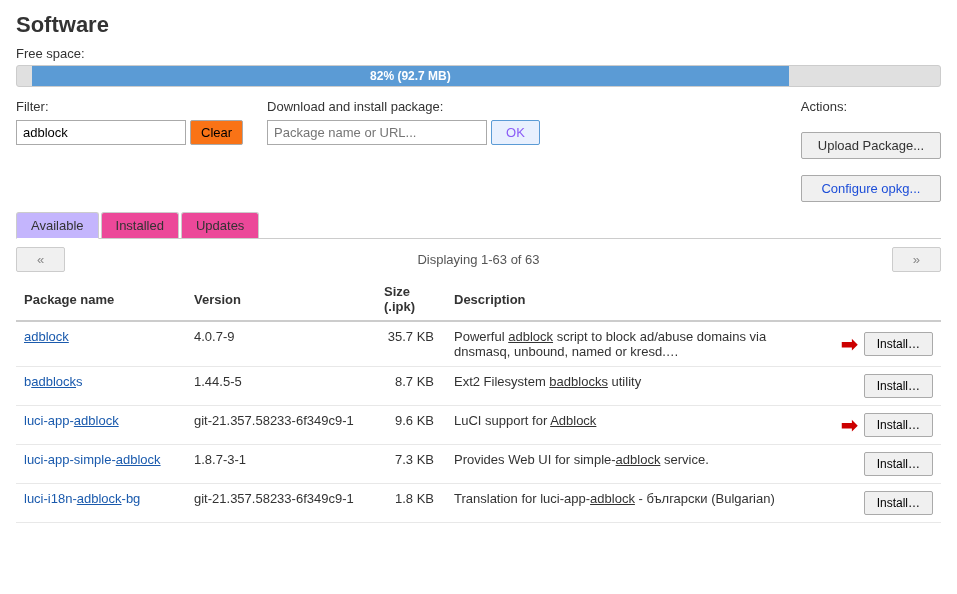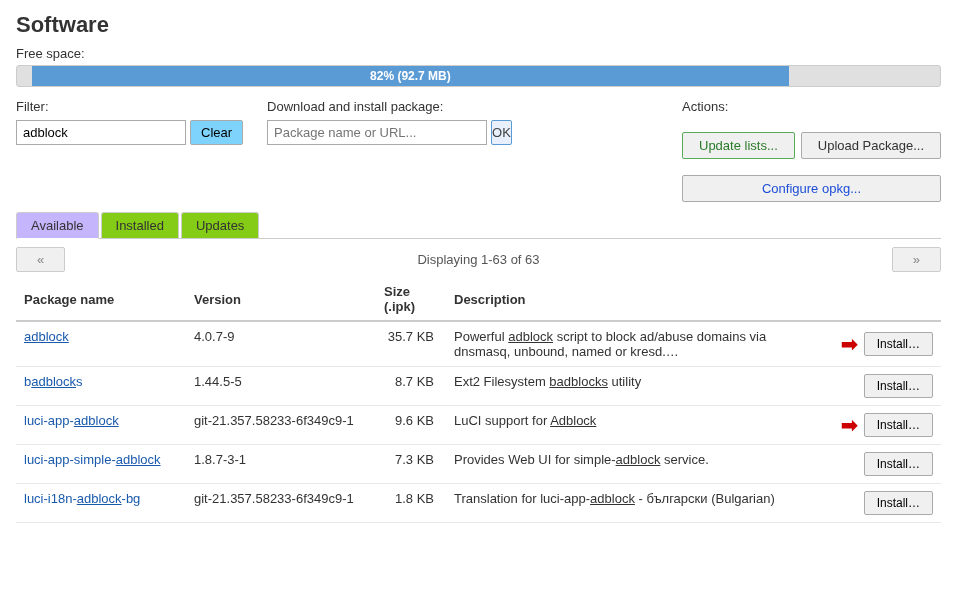--- a/index.html
+++ b/index.html
@@ -16,44 +16,44 @@
     }
 
     .controls-row { display: flex; align-items: flex-start; gap: 24px; margin-bottom: 10px; }
     .filter-section, .download-section { display: flex; flex-direction: column; gap: 4px; }
     .filter-section label, .download-section label { font-size: 13px; margin-bottom: 2px; }
     .filter-input-row { display: flex; gap: 4px; align-items: center; }
     .filter-input {
       border: 1px solid #aaa; padding: 4px 6px; font-size: 13px; width: 170px; outline: none;
     }
     .btn-clear {
-      padding: 4px 10px; font-size: 13px; background: #7dd3fc; border: 1px solid #aaa; cursor: pointer; border-radius: 2px;
+      padding: 4px 10px; font-size: 13px; background: #f97316; border: 1px solid #aaa; cursor: pointer; border-radius: 2px;
     }
     .download-input-row { display: flex; gap: 4px; align-items: center; }
     .download-input {
       border: 1px solid #aaa; padding: 4px 6px; font-size: 13px; width: 220px; color: #999; outline: none;
     }
     .btn-ok {
-      padding: 4px 0; font-size: 13px; background: #e8f0fe; border: 1px solid #5b9bd5; color: #404040; cursor: pointer; border-radius: 2px;
+      padding: 4px 14px; font-size: 13px; background: #e8f0fe; border: 1px solid #5b9bd5; color: #8b5cf6; cursor: pointer; border-radius: 2px;
     }
 
     .actions-section { display: flex; flex-direction: column; gap: 16px; margin-left: auto; }
     .actions-section label { font-size: 13px; margin-bottom: 2px; }
     .actions-row { display: flex; gap: 6px; }
     .btn-action {
       padding: 5px 16px; font-size: 13px; background: #f0f0f0; border: 1px solid #aaa; cursor: pointer; border-radius: 2px; color: #333;
     }
     .btn-action.green { border-color: #5aaa5a; color: #2a7a2a; }
     .btn-configure {
       padding: 5px 0; font-size: 13px; background: #f0f0f0; border: 1px solid #aaa; cursor: pointer; border-radius: 2px; width: 100%; color: #1d4ed8;
     }
 
     .tabs-row { display: flex; gap: 2px; margin-bottom: 0; border-bottom: 1px solid #ccc; }
     .tab {
-      padding: 5px 14px; font-size: 13px; border: 1px solid #ccc; border-bottom: none; background: #84cc16; cursor: pointer; border-radius: 3px 3px 0 0;
+      padding: 5px 14px; font-size: 13px; border: 1px solid #ccc; border-bottom: none; background: #ec4899; cursor: pointer; border-radius: 3px 3px 0 0;
     }
     .tab.active { background: #c4b5fd; border-bottom: 1px solid #fff; margin-bottom: -1px; }
 
     .pagination-row { display: flex; align-items: center; justify-content: space-between; margin: 8px 0 6px 0; }
     .btn-page {
       padding: 4px 20px; font-size: 13px; background: #f0f0f0; border: 1px solid #ccc; cursor: pointer; border-radius: 2px; color: #888;
     }
     .page-info { font-size: 13px; color: #555; }
 
     table { width: 100%; border-collapse: collapse; font-size: 13px; }
@@ -97,21 +97,20 @@
     <label>Download and install package:</label>
     <div class="download-input-row">
       <input class="download-input" type="text" placeholder="Package name or URL..." style="">
       <button class="btn-ok">OK</button>
     </div>
   </div>
 
   <div class="actions-section">
     <label>Actions:</label>
     <div class="actions-row">
-      <button class="btn-action green">Update lists...</button>
       <button class="btn-action">Upload Package...</button>
     </div>
     <button class="btn-configure">Configure opkg...</button>
   </div>
 </div>
 
 <div class="tabs-row">
   <div class="tab active">Available</div>
   <div class="tab">Installed</div>
   <div class="tab">Updates</div>

